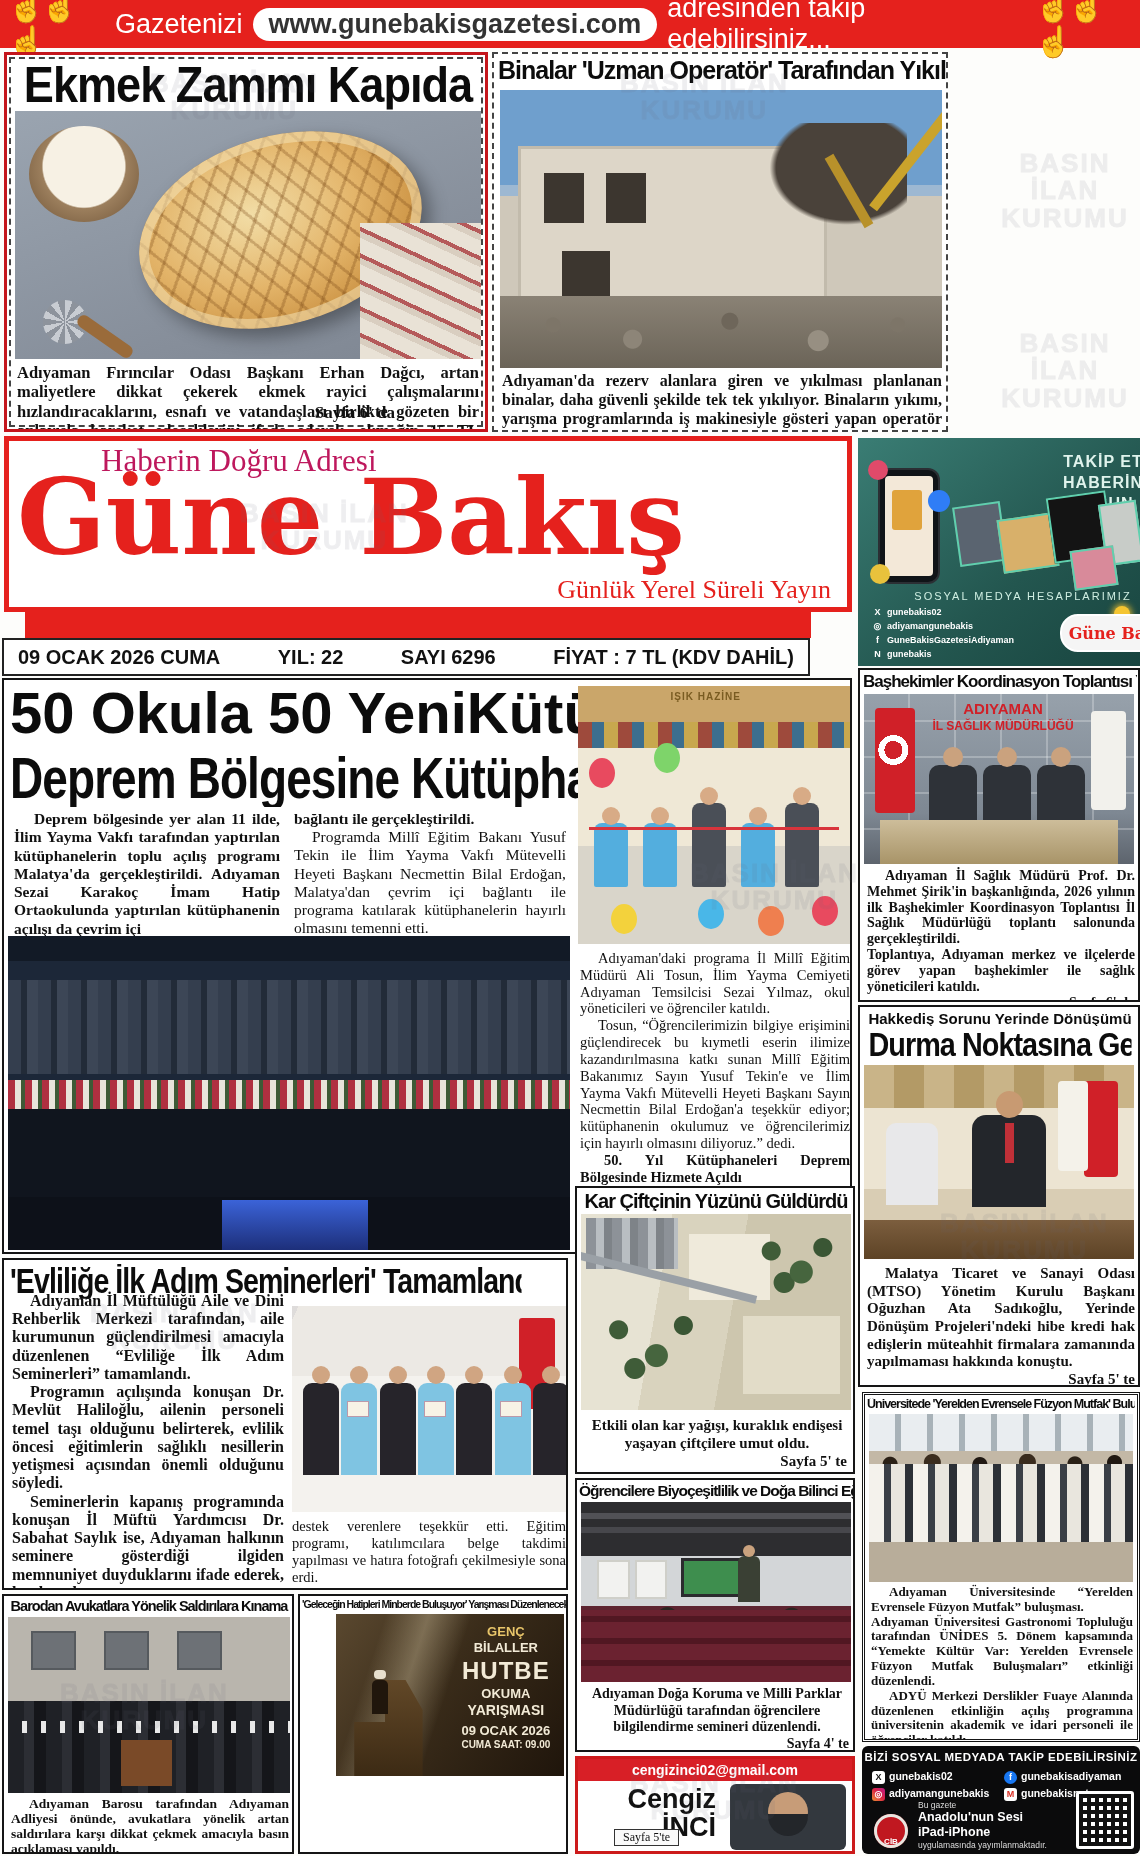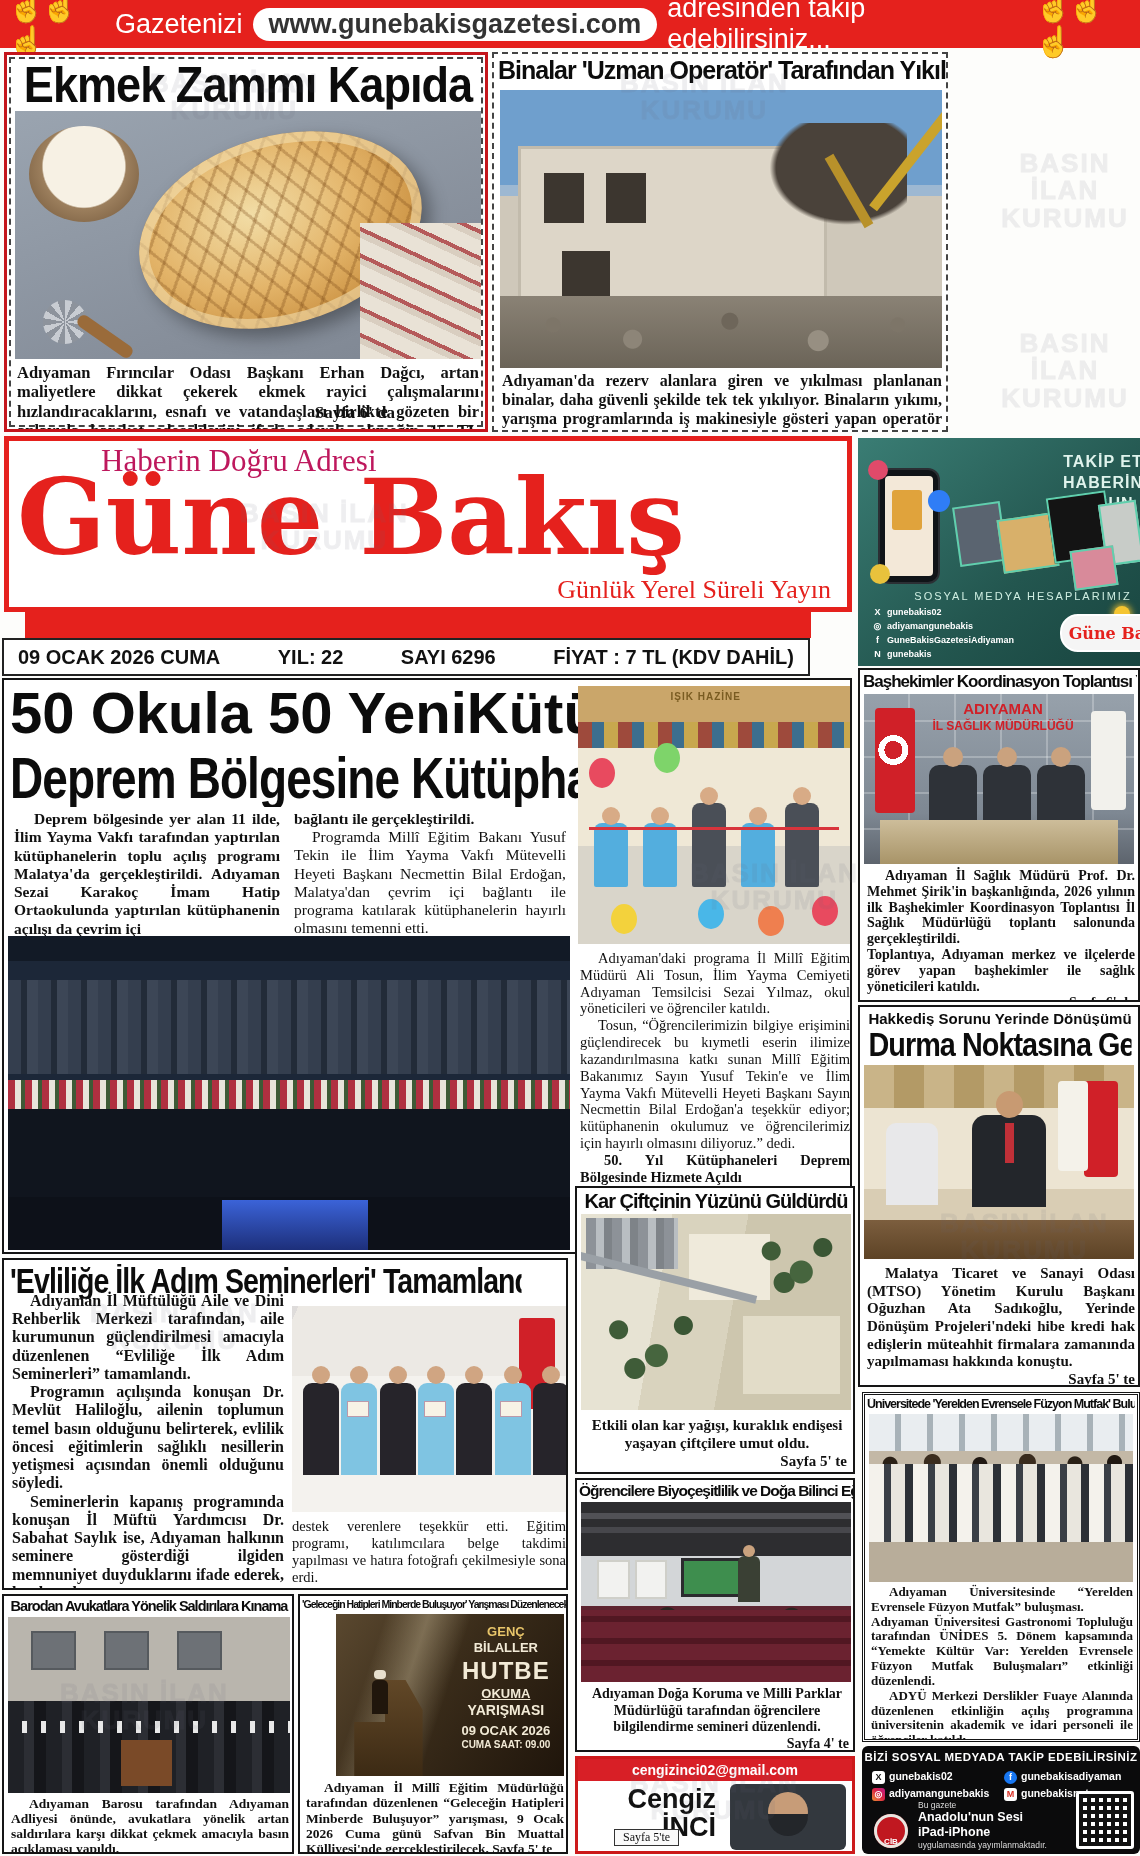--- a/index.html
+++ b/index.html
@@ -443,21 +443,21 @@
       <span class="big">iPad-iPhone</span><br>
       <span>uygulamasında yayımlanmaktadır.</span>
     </div>
     <div class="qr"></div>
   </div>
 
   <div class="box" style="left:2px;top:1258px;width:566px;height:332px;">
     <div class="hl cond" style="position:absolute;left:6px;top:4px;width:556px;font-size:31px;transform:scale(.92,1.12);transform-origin:left top;">'Evliliğe İlk Adım Seminerleri' Tamamlandı</div>
     <div class="bt" style="position:absolute;left:8px;top:32px;width:272px;font-size:16px;line-height:1.14;">
       <p class="ind">Adıyaman İl Müftülüğü Aile ve Dini Rehberlik Merkezi tarafından, aile kurumunun güçlendirilmesi amacıyla düzenlenen “Evliliğe İlk Adım Seminerleri” tamamlandı.</p>
-      <p class="ind">Programın açılışında konuşan Dr. Mevlüt Haliloğlu, ailenin toplumun temel basın olduğunu belirterek, evlilik öncesi eğitimlerin sağlıklı nesillerin yetişmesi açısından önemli olduğunu söyledi.</p>
+      <p class="ind">Programın açılışında konuşan Dr. Mevlüt Haliloğlu, ailenin personeli temel taşı olduğunu belirterek, evlilik öncesi eğitimlerin sağlıklı nesillerin yetişmesi açısından önemli olduğunu söyledi.</p>
       <p class="ind">Seminerlerin kapanış programında konuşan İl Müftü Yardımcısı Dr. Sabahat Saylık ise, Adıyaman halkının seminere gösterdiği ilgiden memnuniyet duyduklarını ifade ederek, katılımcılara ve</p>
     </div>
     <div class="ph ph-evlilik" style="left:288px;top:46px;width:274px;height:206px;">
       <div class="evl-flag"></div>
       <div class="evl-p" style="left:4%;"></div>
       <div class="evl-p evl-vest" style="left:18%;"></div>
       <div class="evl-p" style="left:32%;"></div>
       <div class="evl-p evl-vest" style="left:46%;"></div>
       <div class="evl-p" style="left:60%;"></div>
       <div class="evl-p evl-vest" style="left:74%;"></div>
@@ -491,29 +491,25 @@
   <div class="box" style="left:298px;top:1594px;width:270px;height:260px;">
     <div class="hl cond" style="position:absolute;left:2px;top:3px;width:264px;font-size:10.5px;text-align:center;">'Geleceğin Hatipleri Minberde Buluşuyor' Yarışması Düzenlenecek</div>
     <div class="ph ph-hutbe" style="left:36px;top:18px;width:228px;height:162px;">
       <div class="hutbe-beam"></div>
       <div class="hutbe-minber"></div>
       <div class="hutbe-imam"></div>
       <div class="hutbe-txt">
         <div style="font-size:13px;color:#e8c56a;font-weight:bold;">GENÇ</div>
         <div style="font-size:13px;font-weight:bold;">BİLALLER</div>
         <div style="font-size:24px;font-weight:800;letter-spacing:1px;">HUTBE</div>
-        <div style="font-size:13px;font-weight:bold;text-decoration:underline;">OKUMA</div>
+        <div style="font-size:13px;font-weight:bold;">OKUMA</div>
         <div style="font-size:14px;font-weight:bold;">YARIŞMASI</div>
         <div style="font-size:13px;font-weight:800;margin-top:3px;">09 OCAK 2026</div>
         <div style="font-size:10px;font-weight:bold;">CUMA SAAT: 09.00</div>
       </div>
-    </div>
-    <div class="bt" style="position:absolute;left:6px;top:184px;width:258px;font-size:13.5px;line-height:1.13;">
-      <p class="ind"><span>Adıyaman İl Millî Eğitim Müdürlüğü tarafından düzenlenen “Geleceğin Hatipleri Minberde Buluşuyor” yarışması, 9 Ocak 2026 Cuma günü Safvan Bin Muattal Külliyesi'nde gerçekleştirilecek.</span>
-        <span class="pref">Sayfa 5' te</span></p>
     </div>
   </div>
 
   <div class="box" style="left:575px;top:1186px;width:280px;height:288px;">
     <div class="hl cond" style="position:absolute;left:3px;top:3px;width:272px;font-size:20px;text-align:center;">Kar Çiftçinin Yüzünü Güldürdü</div>
     <div class="ph ph-kar" style="left:4px;top:26px;width:270px;height:196px;">
       <div class="kar-field" style="left:40%;top:10%;width:30%;height:34%;"></div>
       <div class="kar-field" style="left:60%;top:52%;width:36%;height:40%;background:#e2dcc8;"></div>
       <div class="kar-village"></div>
       <div class="kar-road"></div>

